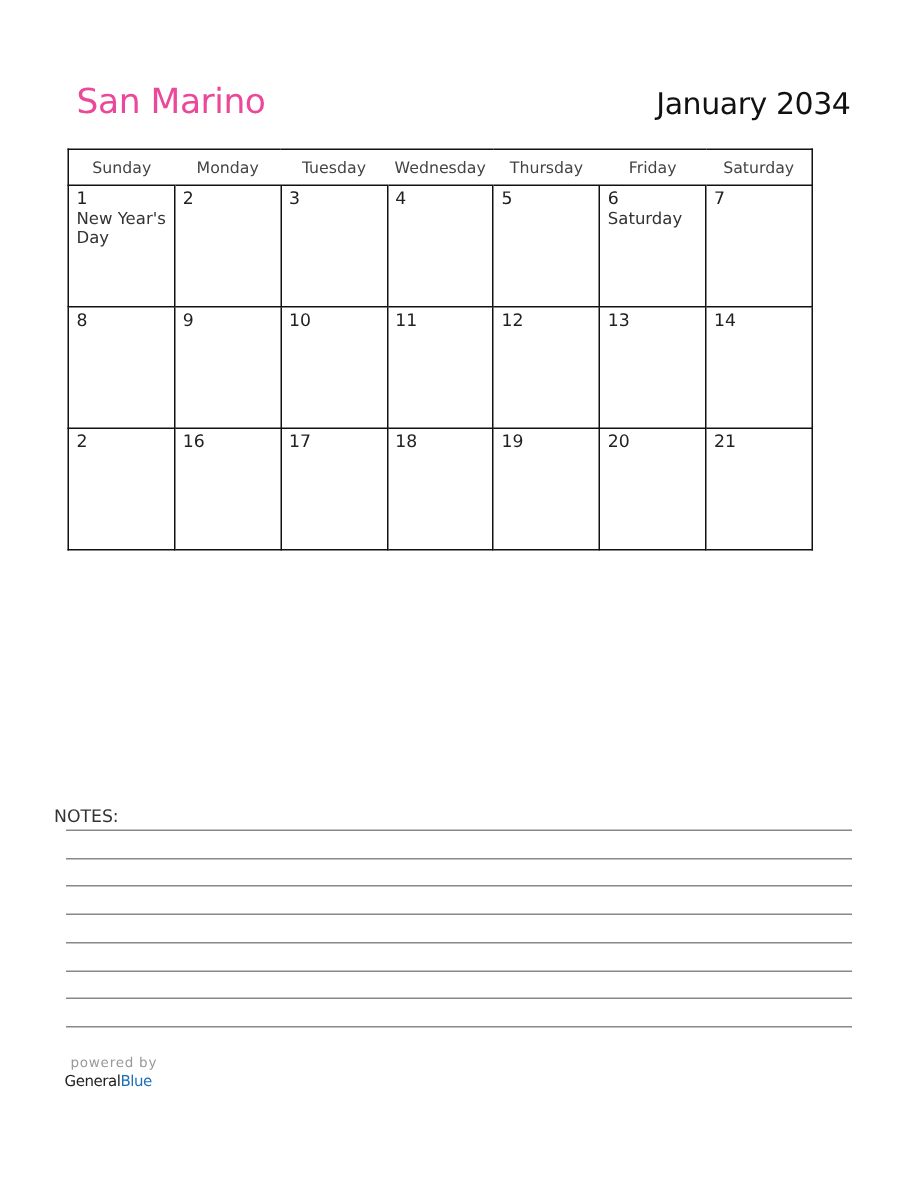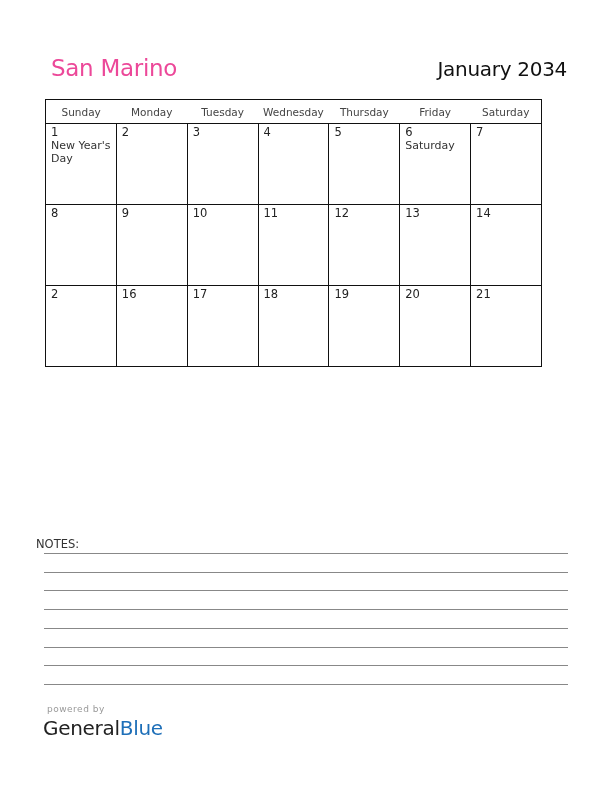--- a/index.html
+++ b/index.html
@@ -9,21 +9,21 @@
   table.cal { position:absolute; left:45px; top:99px; width:497px; border-collapse:collapse; table-layout:fixed; }
   table.cal th { height:23px; border-top:1.5px solid #111; border-bottom:1.5px solid #111; font-weight:normal; font-size:10.5px; color:#444; text-align:center; padding:0; }
   table.cal th:first-child { border-left:1.5px solid #111; }
   table.cal th:last-child { border-right:1.5px solid #111; }
   table.cal td { height:76px; border:1.2px solid #111; vertical-align:top; padding:2px 5px; font-size:11.5px; color:#222; }
   .daynum { display:block; line-height:13px; }
   .holiday { display:block; font-size:11px; line-height:12.5px; color:#333; margin-top:1px; }
   .notes-label { position:absolute; left:36px; top:537px; font-size:11.5px; color:#333; }
   .note-line { position:absolute; left:44px; width:524px; height:0; border-top:1px solid #888; }
   .powered { position:absolute; left:47px; top:704px; font-size:9px; color:#999; letter-spacing:0.5px; }
-  .brand { position:absolute; left:43px; top:716px; font-size:20px; color:#222; letter-spacing:-0.3px; }
+  .brand { position:absolute; left:43px; top:716px; font-size:10px; color:#222; letter-spacing:-0.3px; }
   .brand .blue { color:#1e6fb8; }
 </style>
 </head>
 <body>
 
 <div class="country">San Marino</div>
 <div class="month">January 2034</div>
 
 <table class="cal">
   <thead>

